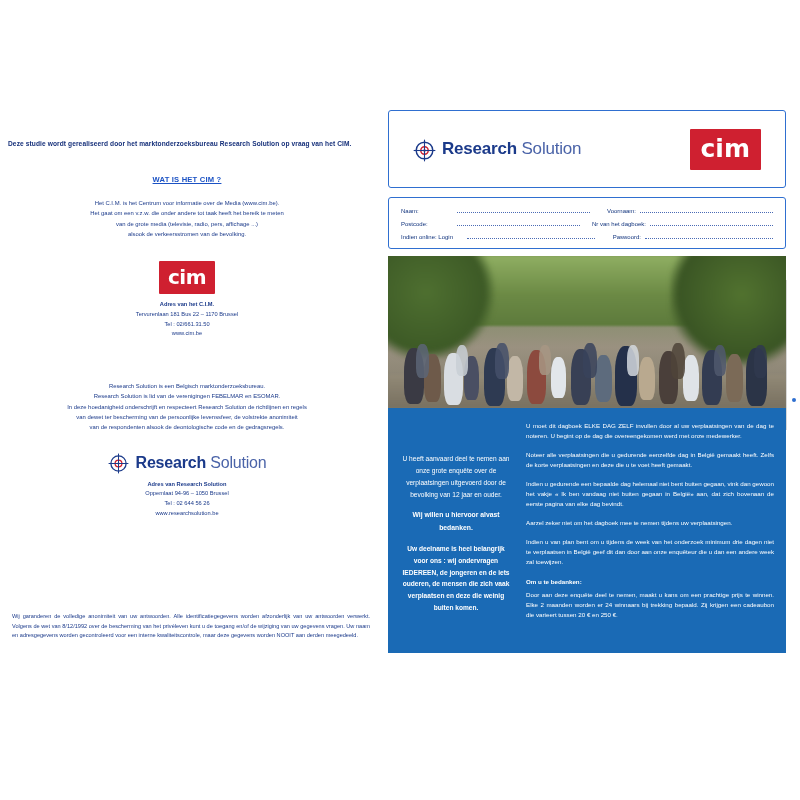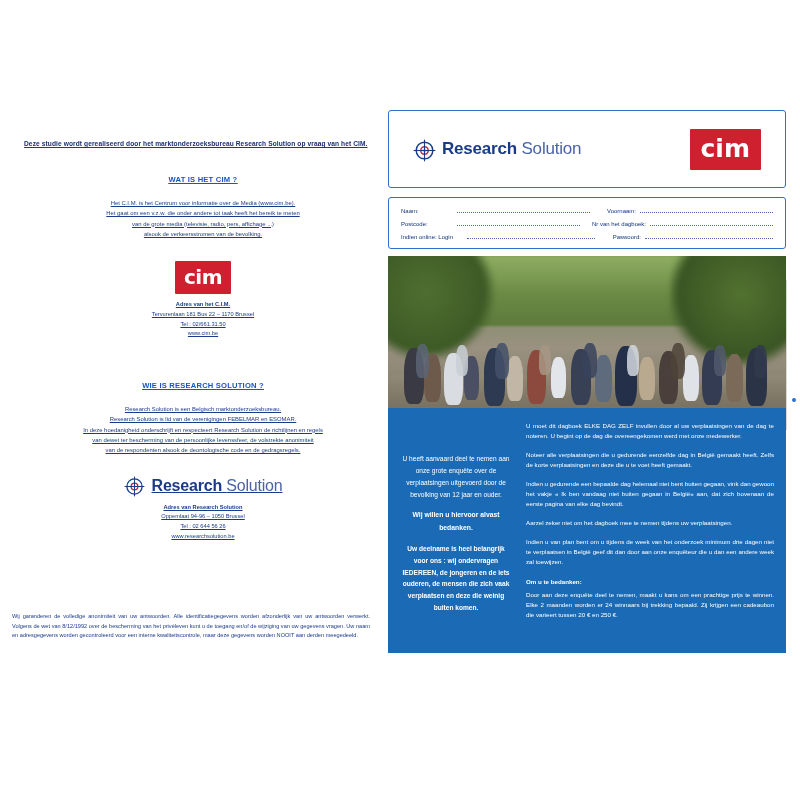--- a/index.html
+++ b/index.html
@@ -15,25 +15,24 @@
   #page {
     position: relative;
     width: 800px;
     height: 800px;
     background: #ffffff;
   }
 
   
   .left-panel {
     position: absolute;
-    left: 24px;
+    left: 8px;
     top: 140px;
     width: 358px;
     color: #1b3a8a;
-    text-decoration: underline;
   }
 
   .intro-line {
     font-size: 6.6px;
     font-weight: bold;
     color: #16307a;
     line-height: 1.35;
     text-align: left;
     margin-bottom: 26px;
     letter-spacing: 0.1px;
@@ -319,21 +318,20 @@
 
     <div class="addr">
       <div class="addr-head">Adres van het C.I.M.</div>
       <div>Tervurenlaan 181 Bus 22 – 1170 Brussel</div>
       <div>Tel : 02/661.31.50</div>
       <div>www.cim.be</div>
     </div>
 
     <div style="height:42px"></div>
 
-    <div class="section-title">WIE IS RESEARCH SOLUTION ?</div>
 
     <div class="center-text blk">
       <div>Research Solution is een Belgisch marktonderzoeksbureau.</div>
       <div>Research Solution is lid van de verenigingen  FEBELMAR en ESOMAR.</div>
       <div>In deze hoedanigheid onderschrijft en respecteert Research Solution de richtlijnen en regels</div>
       <div>van dewet ter bescherming van de persoonlijke levenssfeer, de volstrekte anonimiteit</div>
       <div>van de respondenten alsook de deontologische code en de gedragsregels.</div>
     </div>
 
     <div class="rs-logo">

